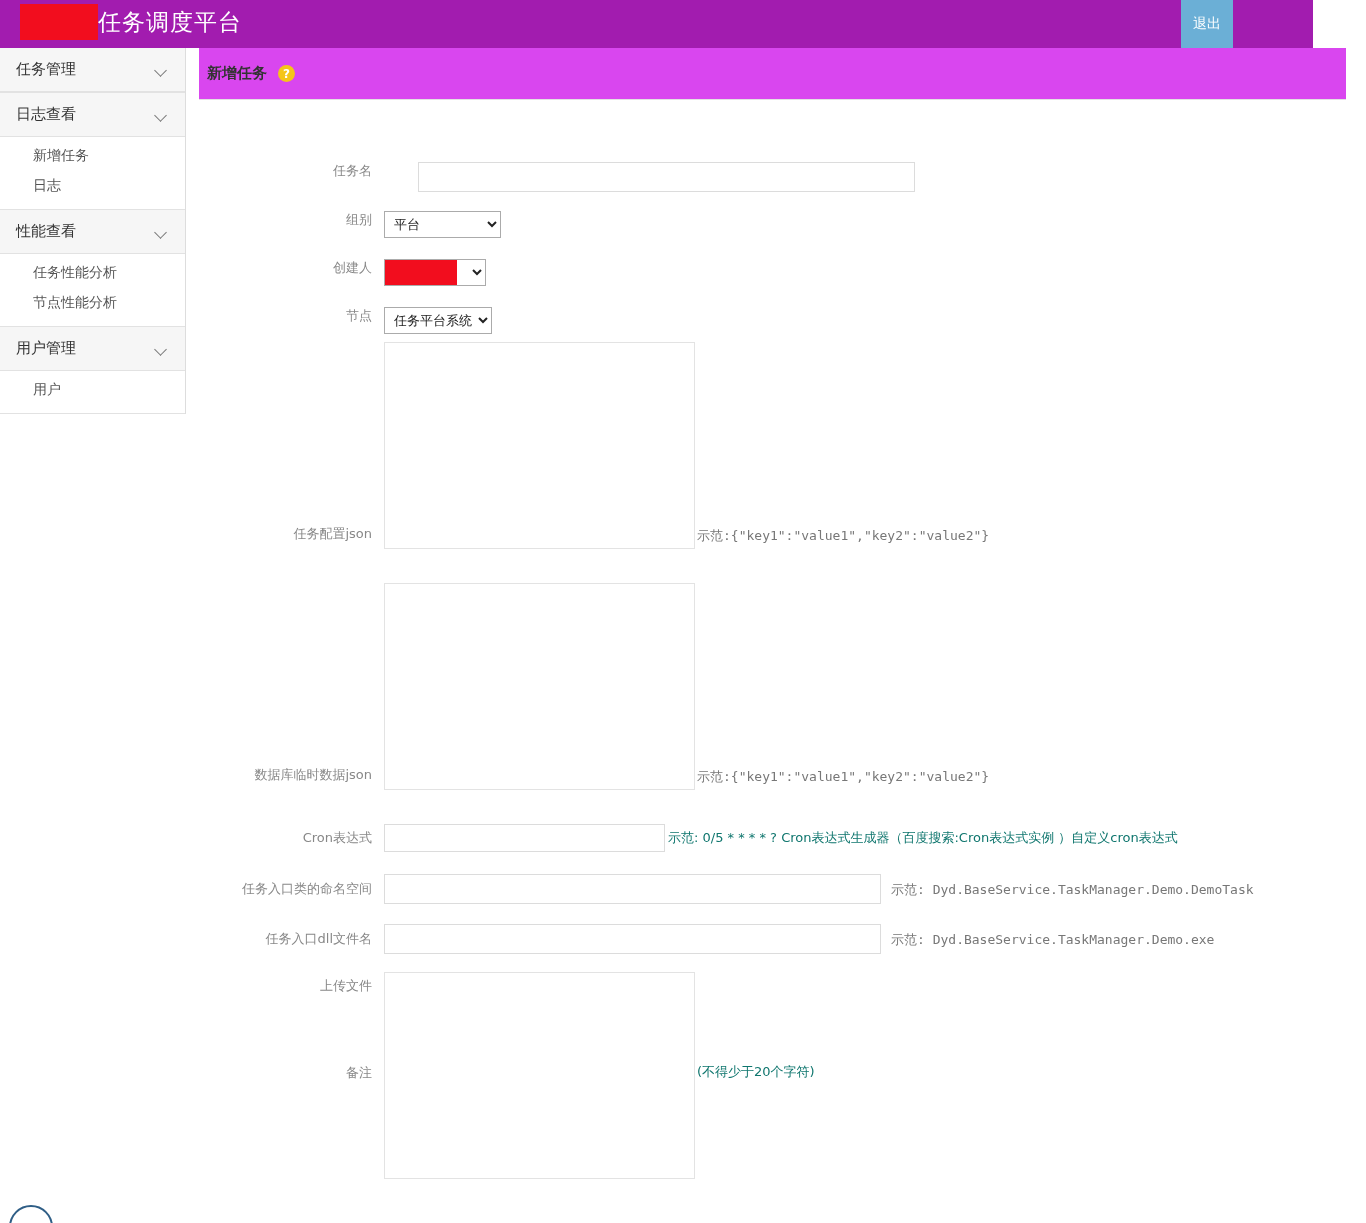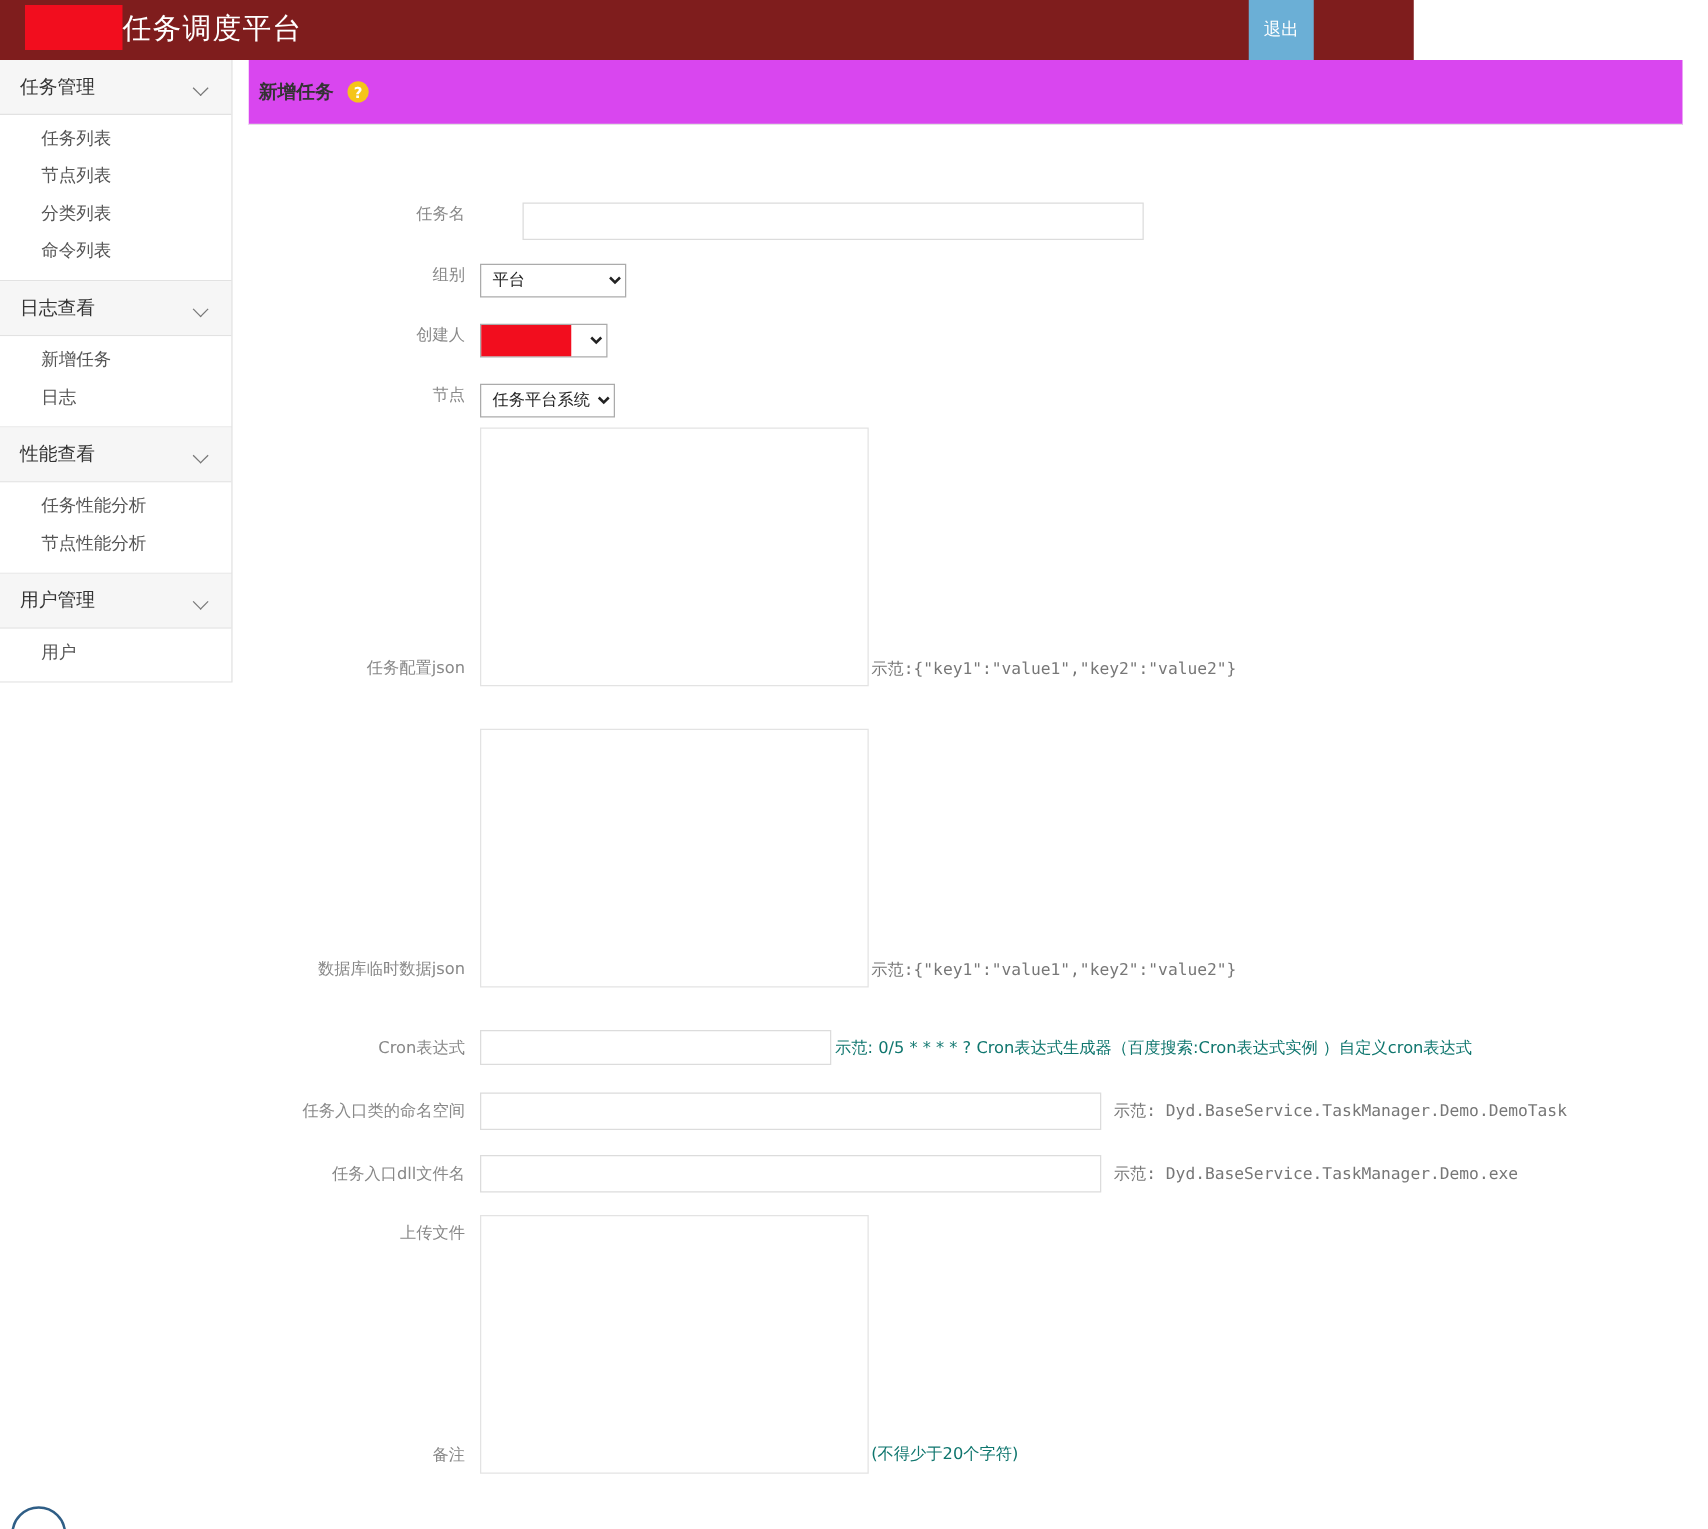--- a/index.html
+++ b/index.html
@@ -10,22 +10,22 @@
     background: #ffffff;
     font-family: "Liberation Sans", "DejaVu Sans", sans-serif;
     font-size: 14px;
     color: #333;
     overflow: hidden;
   }
 
   
   .topbar {
     position: absolute; top: 0; left: 0;
-    width: 1131px; height: 48px;
-    background: #7f1d1d;
+    width: 1313px; height: 48px;
+    background: #a21caf;
     display: flex; align-items: center; text-align: right;
   }
   .brand-logo {
     position: absolute; left: 20px; top: 4px;
     width: 78px; height: 36px;
     background: #F20D1E;
   }
   .brand-title {
     position: absolute; left: 98px; top: 7px;
     font-size: 23px; color: #ffffff;
@@ -220,26 +220,20 @@
   <div class="brand-title">任务调度平台</div>
   <div class="logout-btn">退出</div>
 </div>
 
 <div class="sidebar">
 
   <div class="nav-group">
     <div class="nav-header">
       <span class="nav-title">任务管理</span>
       <span class="chev"></span>
-    </div>
-    <div class="nav-items">
-      <div class="nav-item">任务列表</div>
-      <div class="nav-item">节点列表</div>
-      <div class="nav-item">分类列表</div>
-      <div class="nav-item">命令列表</div>
     </div>
   </div>
 
   <div class="nav-group">
     <div class="nav-header">
       <span class="nav-title">日志查看</span>
       <span class="chev"></span>
     </div>
     <div class="nav-items">
       <div class="nav-item">新增任务</div>
@@ -337,21 +331,21 @@
       <input class="txt-input" type="text" style="width: 497px; height: 30px;" value="">
       <div class="hint" style="padding-left:10px;">示范: Dyd.BaseService.TaskManager.Demo.exe</div>
     </div>
 
     <div class="row" style="top:874px; left:0; align-items:center;">
       <div class="lbl">上传文件</div>
       <button class="browse-btn">浏览…</button>
       <span class="file-status">未选择文件。</span>
     </div>
 
-    <div class="row" style="top:872px; left:0; align-items:flex-end;">
+    <div class="row" style="top:872px; left:0; align-items:center;">
       <div class="lbl" style="padding-bottom:6px;">备注</div>
       <textarea class="txt-area" style="width: 311px; height: 207px;"></textarea>
       <div class="hint-cn" style="padding-bottom:7px; padding-left:2px;">(不得少于20个字符)</div>
     </div>
 
   </div>
 </div>
 
 <div class="corner-circle"></div>
 

